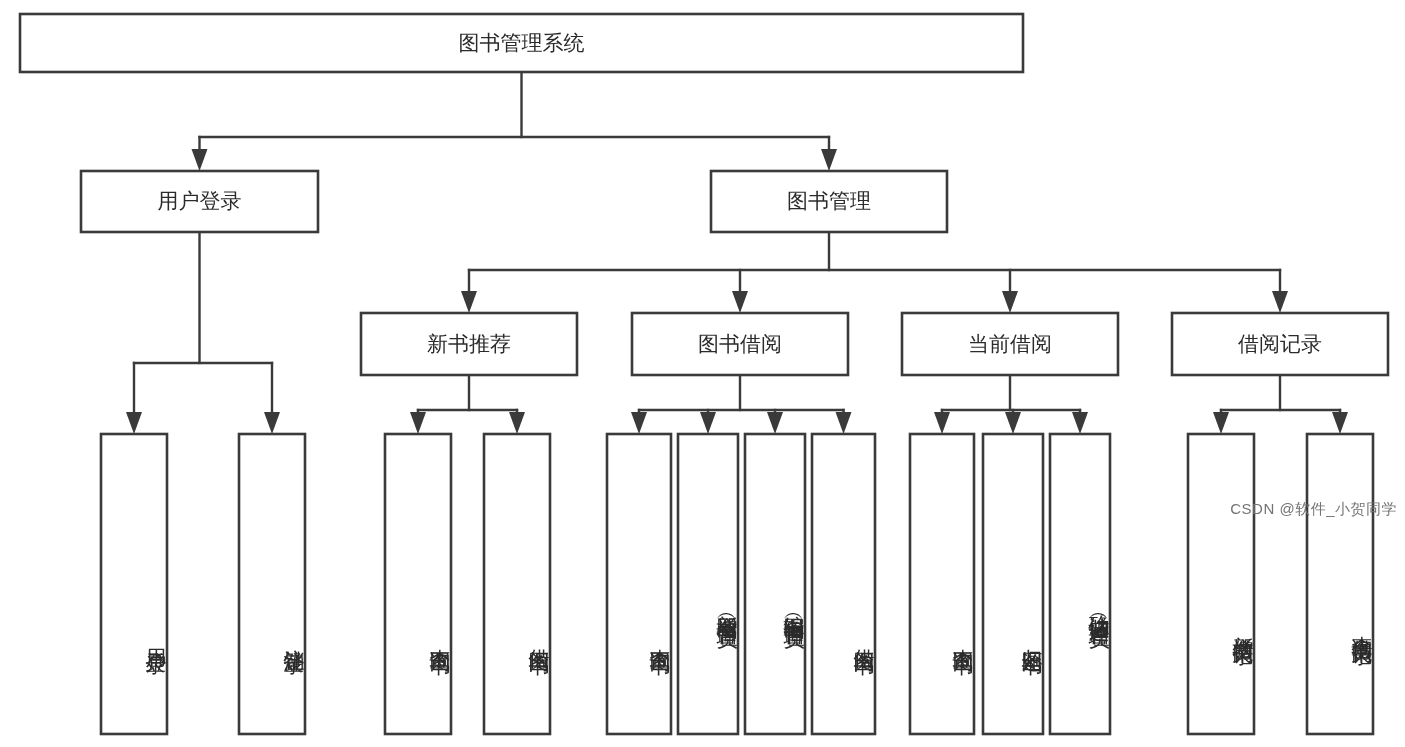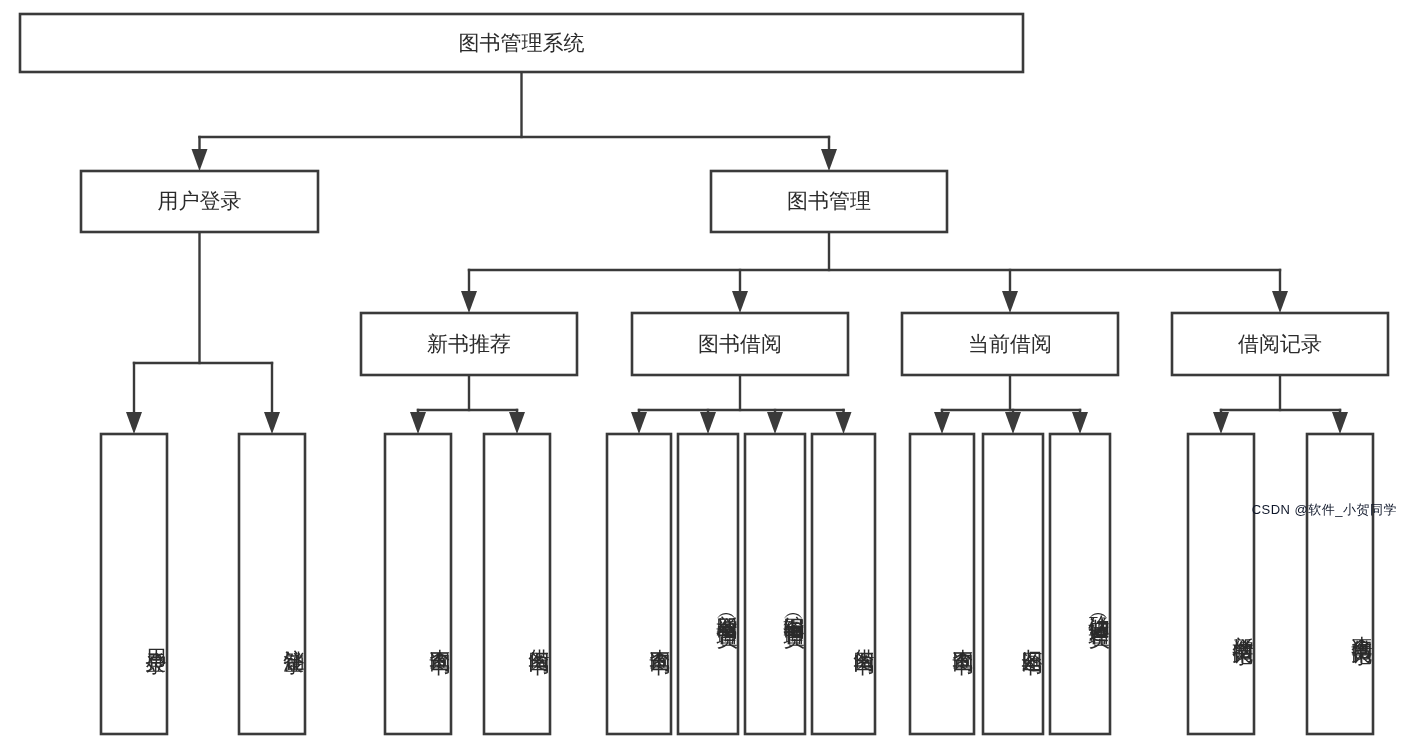--- a/index.html
+++ b/index.html
@@ -64,22 +64,22 @@
     justify-content: center;
     pointer-events: none;
     -webkit-user-select: none;
     user-select: none;
   }
   .watermark {
     position: absolute;
     right: 8px;
     bottom: 6px;
     font-family: "Liberation Sans", "DejaVu Sans", sans-serif;
-    font-size: 13px;
-    color: #0f172a;
+    font-size: 15px;
+    color: #737373;
     letter-spacing: 0.5px;
     white-space: nowrap;
     text-align: right;
   }
 </style>
 </head>
 <body>
 
 <div id="diagram-root">
 

